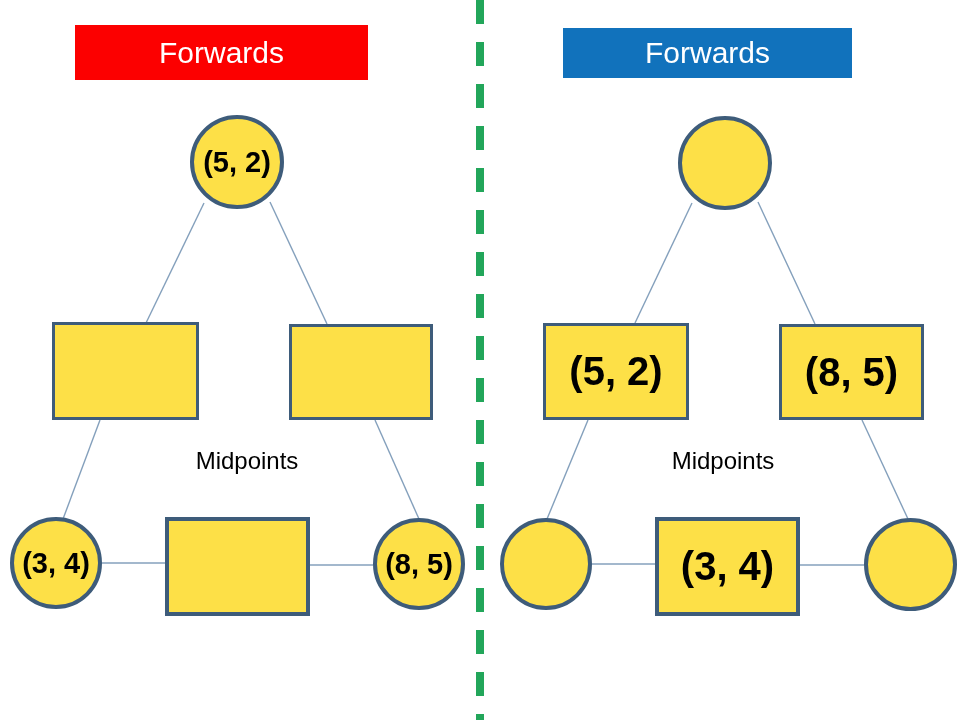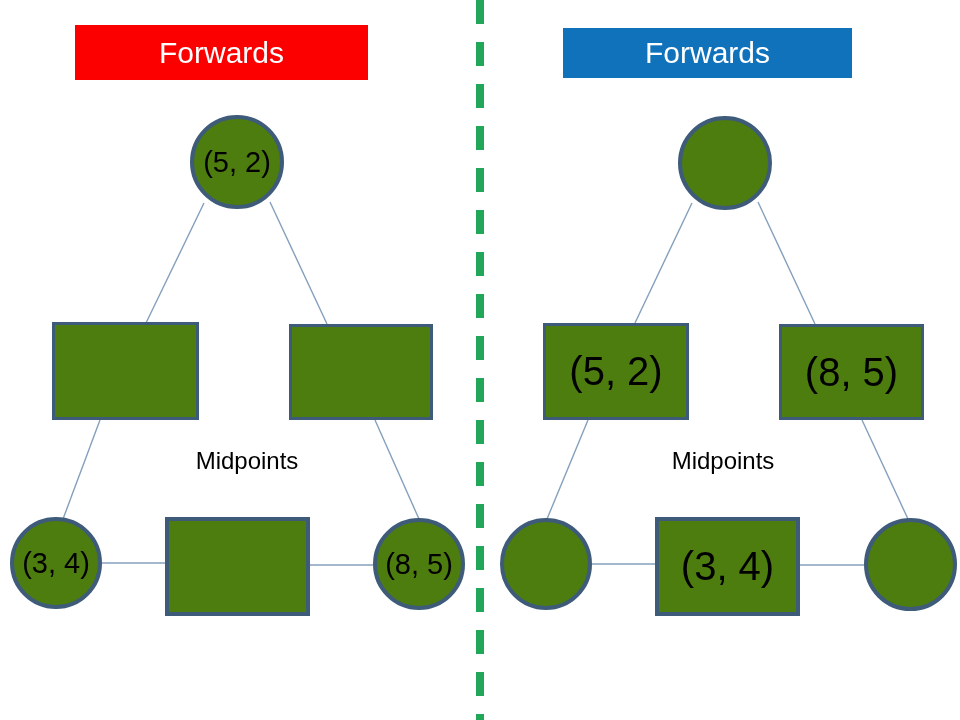--- a/index.html
+++ b/index.html
@@ -51,22 +51,23 @@
     color: var(--header-text);
     font-size: 30px;
   }
   .header.fw { left: 75px; top: 25px; width: 293px; height: 55px; background: var(--forwards-bg); }
   .header.bw { left: 563px; top: 28px; width: 289px; height: 50px; background: var(--backwards-bg); }
   .node {
     position: absolute;
     display: flex;
     align-items: center;
     justify-content: center;
-    background: #4d7c0f;
+    background: #fde047;
     color: var(--text);
+    font-weight: bold;
   }
   .circle {
     border: 4px solid var(--shape-border);
     border-radius: 50%;
     font-size: 29px;
   }
   .box {
     border: 3px solid var(--shape-border);
     font-size: 40px;
   }

